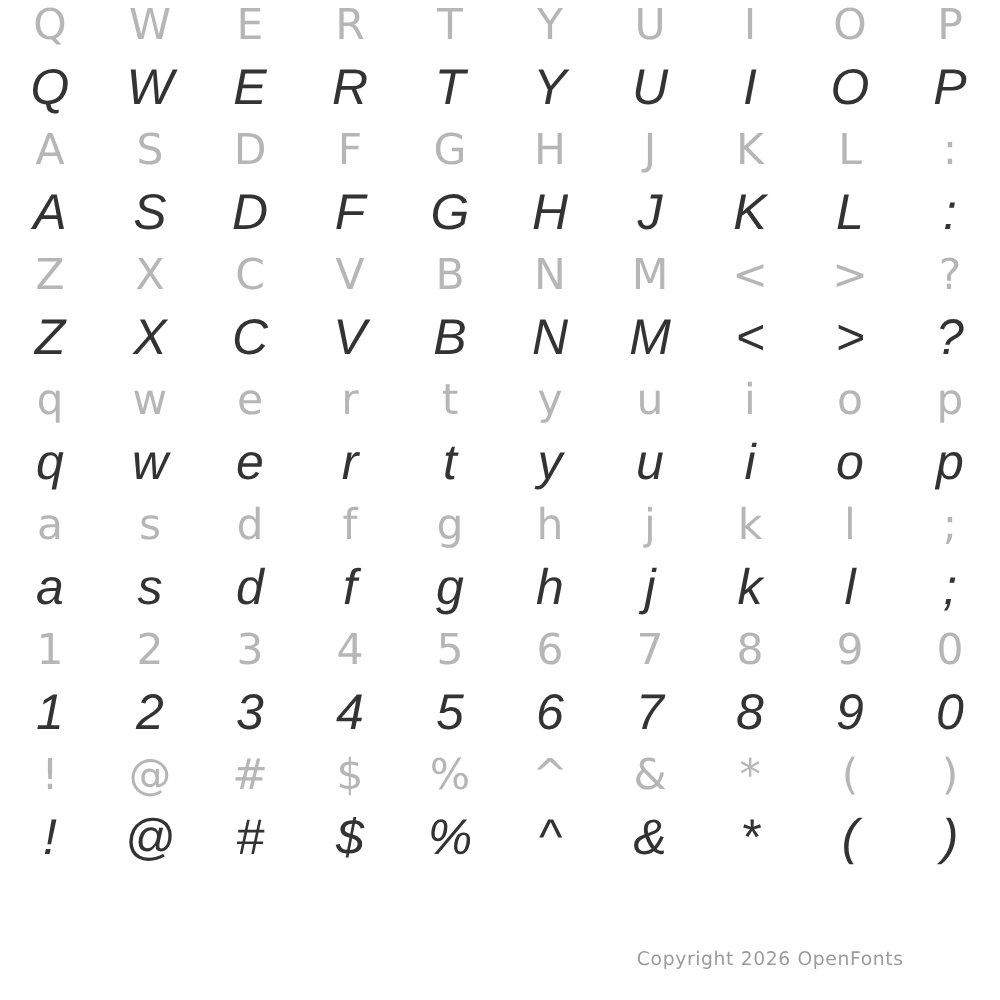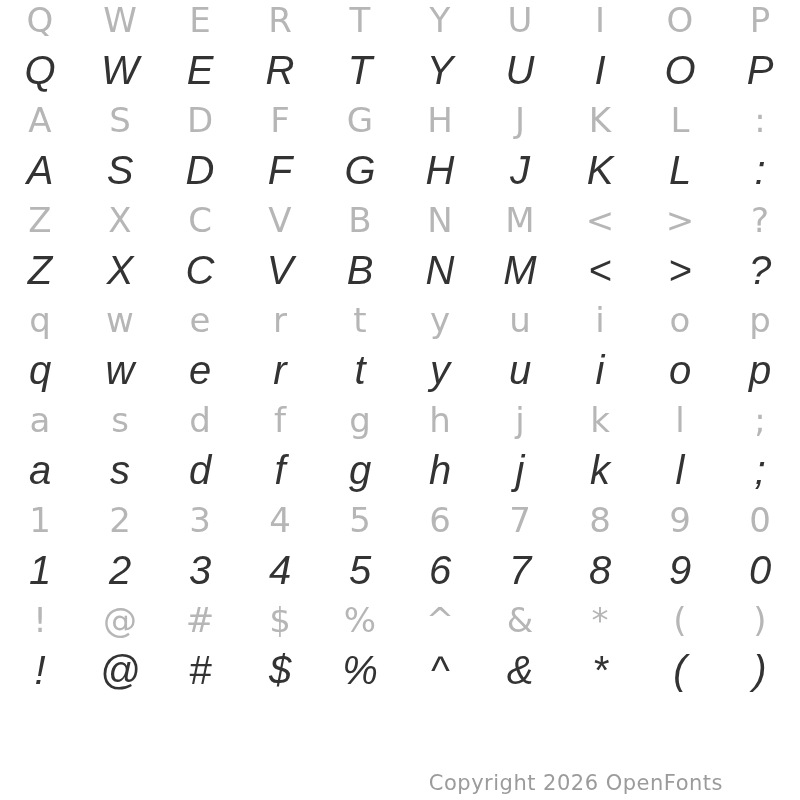--- a/index.html
+++ b/index.html
@@ -44,24 +44,23 @@
     font-weight: 300;
     font-style: italic;
     font-size: 40px;
     color: #333333;
   }
   .copyright {
     position: absolute;
     top: 758px;
     right: 77px;
     font-family: "DejaVu Sans", sans-serif;
-    font-size: 21px;
+    font-size: 15px;
     color: #9b9b9b;
     letter-spacing: 0.5px;
-    margin-top: 13px;
   }
 </style>
 </head>
 <body style="background: rgb(255, 255, 255);">
 
 <main>
   <div class="specimen-grid" id="specimen-grid">
       <div class="specimen-row row-sample">
         <span class="glyph-cell" style="color: rgb(182, 182, 182);">Q</span>
         <span class="glyph-cell" style="color: rgb(182, 182, 182);">W</span>

